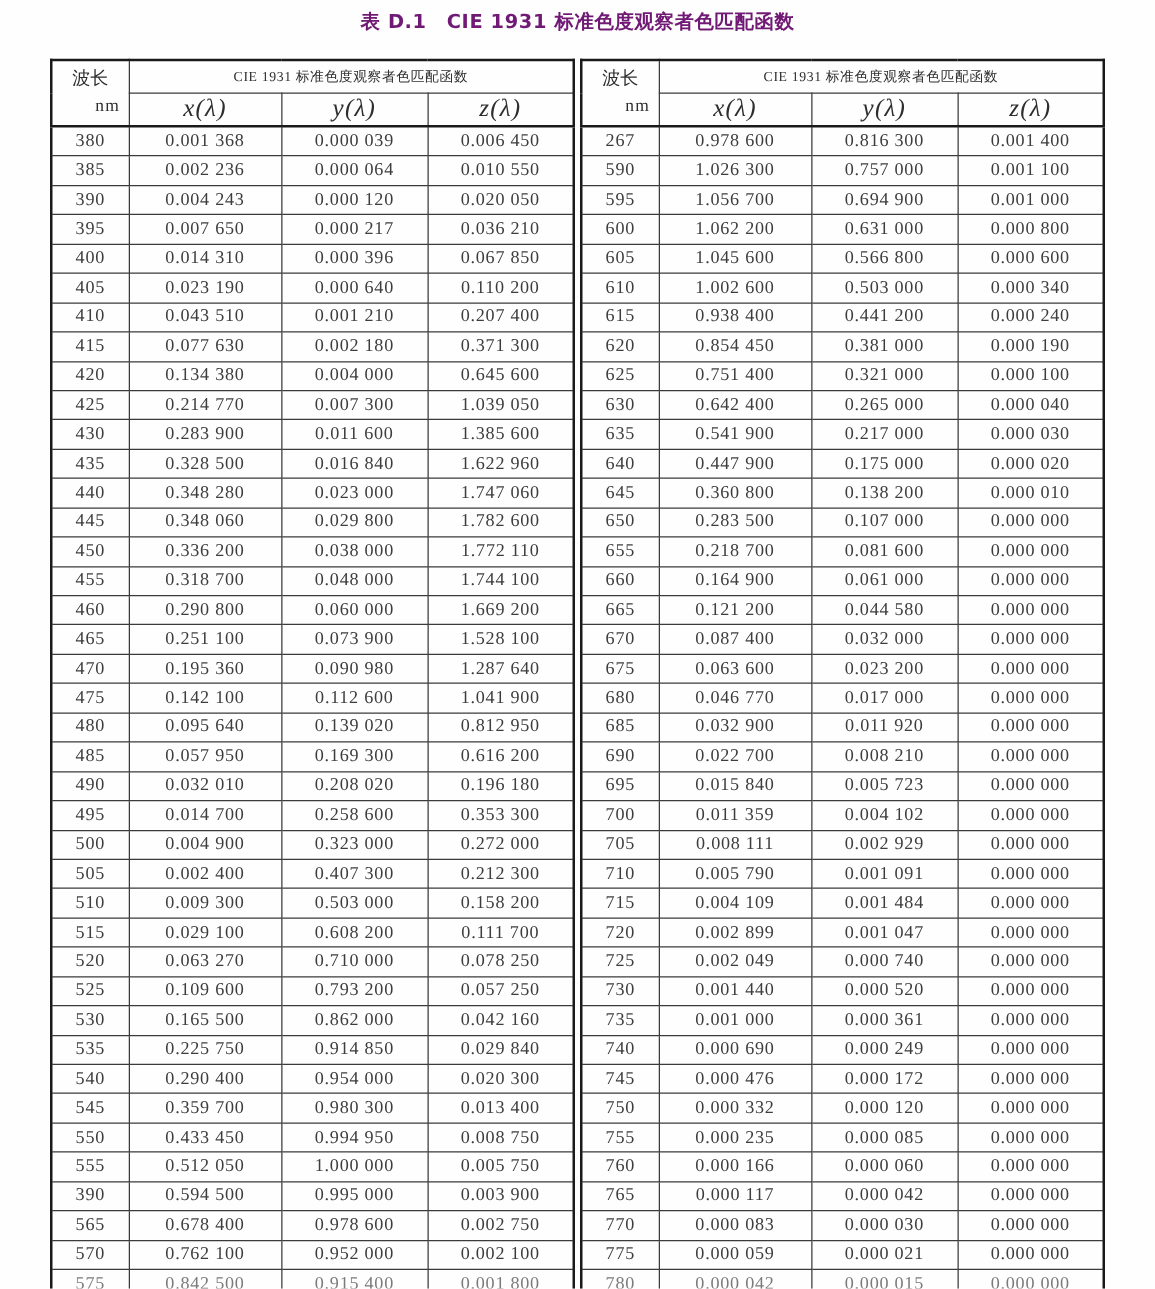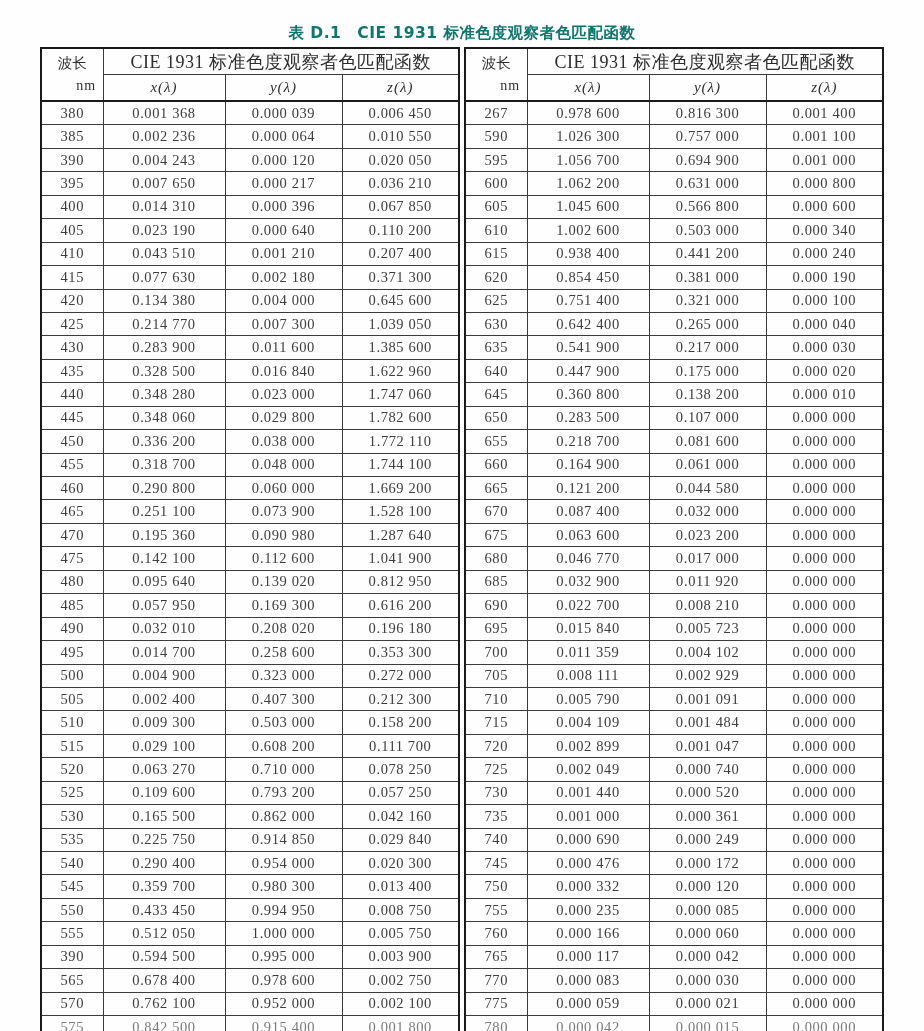--- a/index.html
+++ b/index.html
@@ -10,27 +10,27 @@
   .page {
     position: relative;
     width: 924px;
     height: 1031px;
     background: #fefefe;
     font-family: "Liberation Serif", "DejaVu Serif", serif;
     color: #3a3a3a;
     overflow: hidden;
   }
   .doc-title {
-    margin: 16px;
+    margin: 0;
     padding-top: 7px;
     text-align: center;
     font-family: "DejaVu Sans", "Liberation Sans", sans-serif;
     font-size: 15.5px;
     font-weight: bold;
-    color: #0f766e;
+    color: #701a75;
     letter-spacing: 0.5px;
   }
   .tables-wrap {
     position: absolute;
     left: 40px;
     top: 47px;
     width: 844px;
     display: flex;
     gap: 4px;
   }
@@ -60,26 +60,26 @@
   thead tr.hrow1 th { height: 25px; }
   thead tr.hrow2 th { height: 25px; }
   thead { border-bottom: 2px solid #1a1a1a; }
   th.wl-head {
     font-size: 14.5px;
     line-height: 1.55;
     vertical-align: middle;
   }
   th.wl-head .unit { font-size: 14px; letter-spacing: 1px; margin-left: 28px; }
   th.group-head {
-    font-size: 18px;
+    font-size: 11px;
     letter-spacing: 0.5px;
   }
   th.fn-head {
     font-style: italic;
-    font-size: 15px;
+    font-size: 20px;
     letter-spacing: 1px;
   }
   tbody td {
     height: 22.45px;
     font-size: 14.5px;
     letter-spacing: 0.6px;
     color: #3d3d3d;
   }
   tbody tr.dim1 td { color: #7b7b7b; }
 </style>

